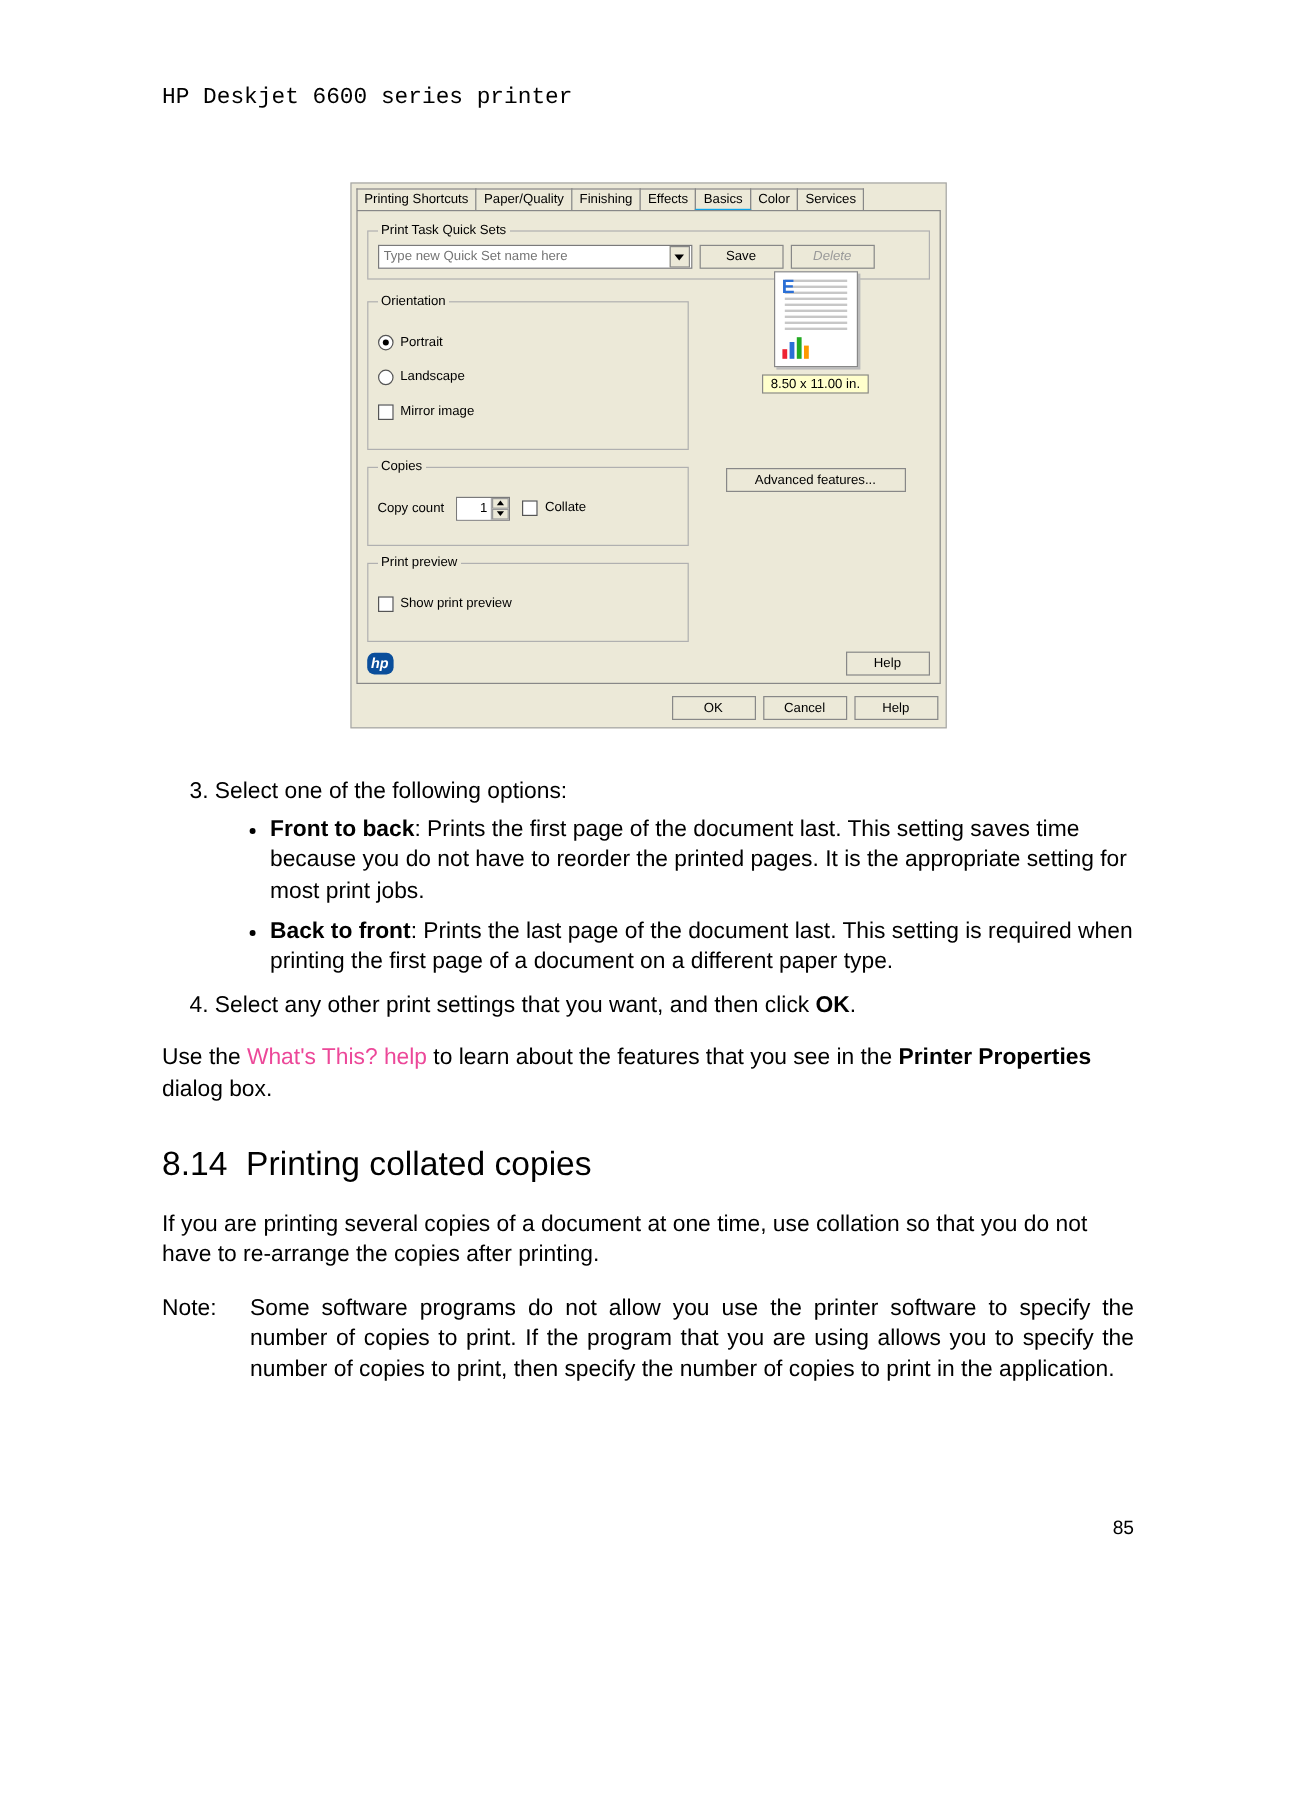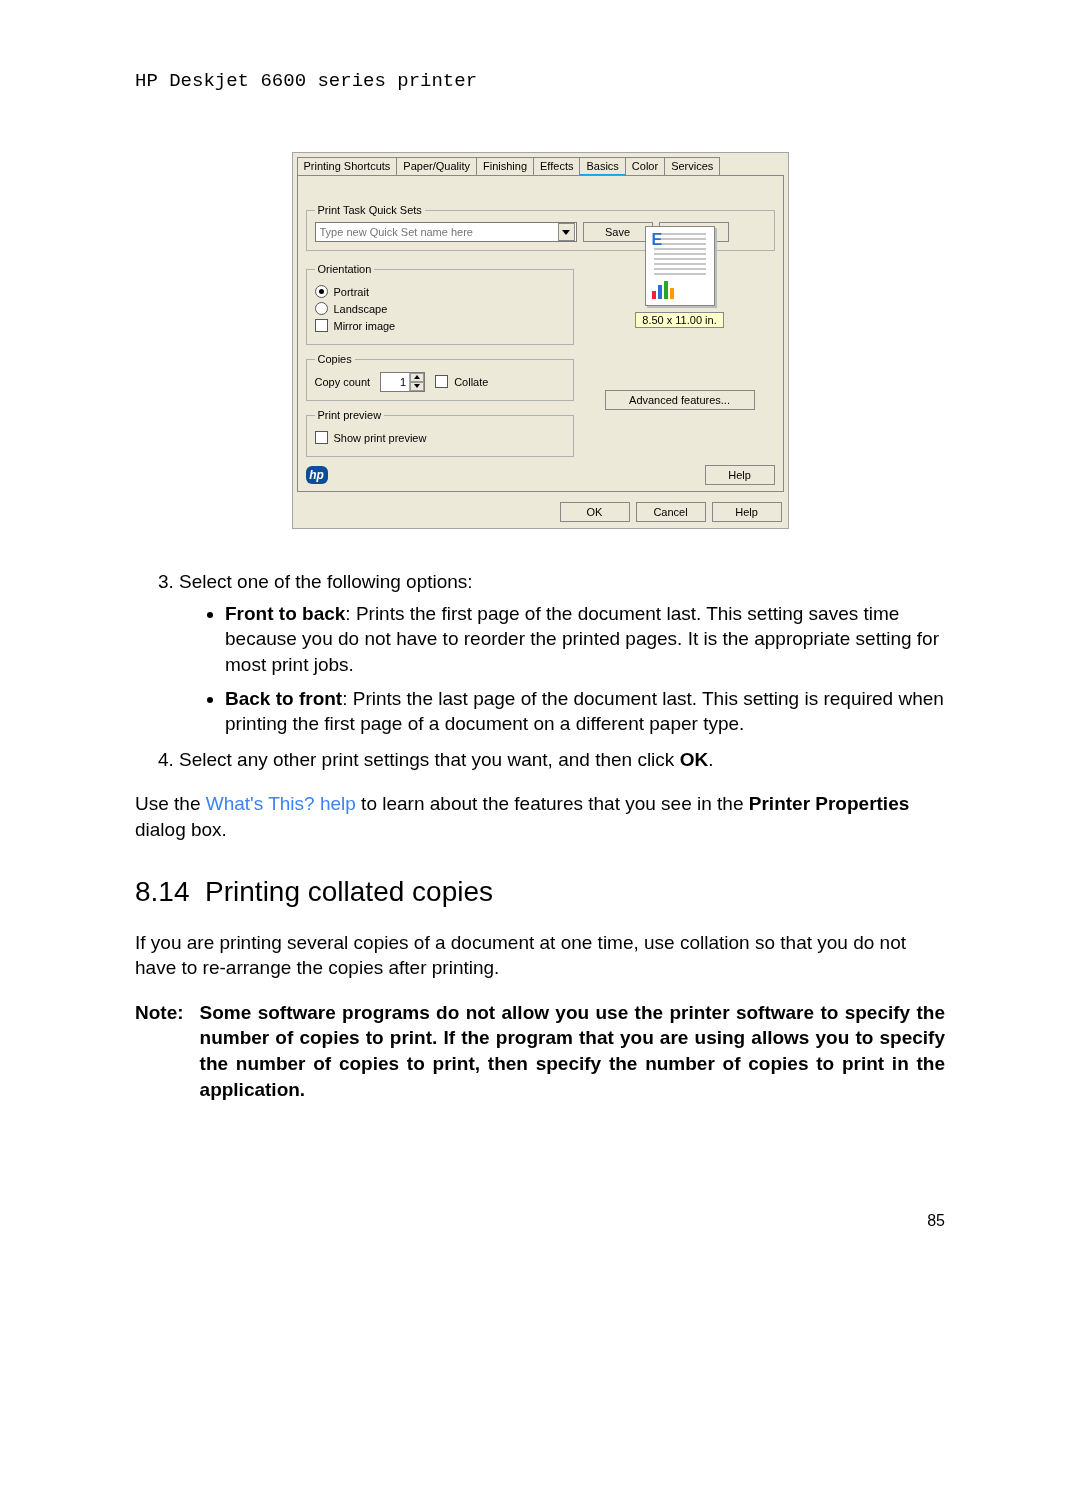--- a/index.html
+++ b/index.html
@@ -40,21 +40,21 @@
     position: relative;
   }
   .tab.active {
     background: #ece9d8;
     z-index: 2;
     border-bottom: 1px solid #0ea5e9;
   }
   .tab-body {
     border: 1px solid #888;
     margin: 0 4px 4px 4px;
-    padding: 24px 8px 6px 8px;
+    padding: 6px 8px 6px 8px;
     background: #ece9d8;
     position: relative;
   }
   fieldset {
     border: 1px solid #b0b0b0;
     margin: 4px 0 8px 0;
     padding: 6px 8px 8px 8px;
     width: 250px;
   }
   fieldset legend {
@@ -106,23 +106,23 @@
     height: 20px;
     border: 1px solid #888;
     background: #ece9d8;
     font-size: 11px;
     padding: 0 8px;
     cursor: pointer;
   }
   .btn:disabled { color: #9a9a9a; font-style: italic; }
   .radio-row, .check-row {
     display: flex;
-    align-items: center;
+    align-items: flex-start;
     gap: 6px;
-    margin: 4px 0;
+    margin: 16px 0;
   }
   .radio-dot {
     width: 11px; height: 11px;
     border: 1px solid #555;
     border-radius: 50%;
     background: #fff;
     display: flex; align-items: center; justify-content: center;
   }
   .radio-dot.checked::after {
     content: "";
@@ -248,31 +248,30 @@
     gap:6px;
     padding:6px;
   }
   
   .body-text { font-size: 19px; line-height: 1.35; }
   ol.instructions { margin: 0 0 10px 0; padding-left: 44px; }
   ol.instructions > li { margin-bottom: 6px; }
   ul.bullets { list-style-type: disc; padding-left: 46px; margin: 6px 0 10px 0;}
   ul.bullets li { margin-bottom: 8px; }
   .bold { font-weight: bold; }
-  .link { color: #3b82f6; }
+  .link { color: #ec4899; }
   h2.section {
     font-size: 28px;
     font-weight: normal;
     margin: 30px 0 10px 0;
   }
   .note-row {
     display: flex;
-    gap: 16px;
+    gap: 28px;
     margin-top: 16px;
-    font-weight: bold;
   }
   .note-label { flex: 0 0 auto; }
   .note-body { text-align: justify; }
   .page-num {
     text-align: right;
     margin-top: 110px;
     font-size: 16px;
   }
 </style>
 </head>

